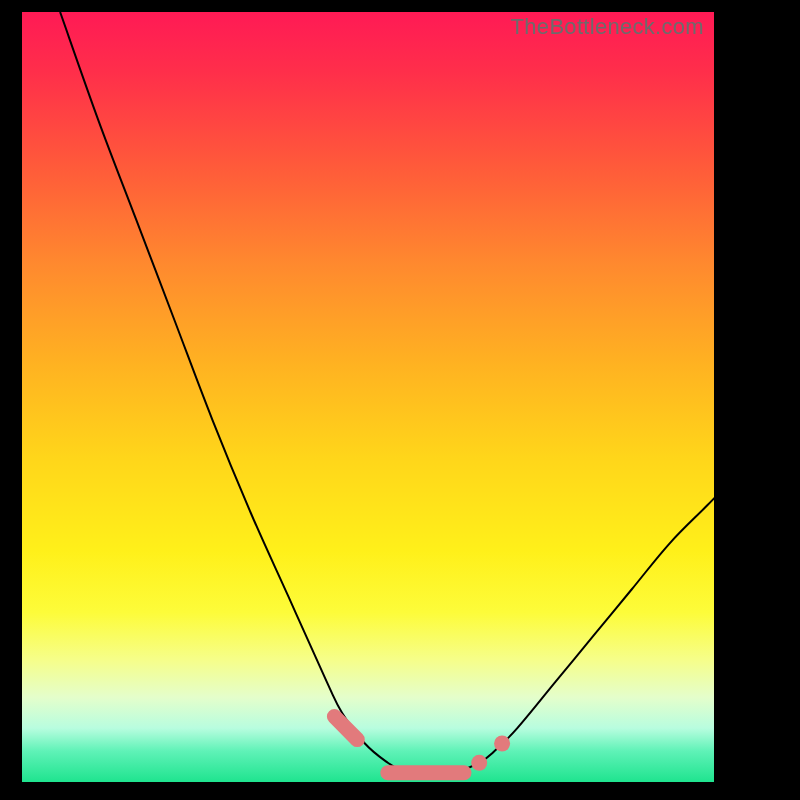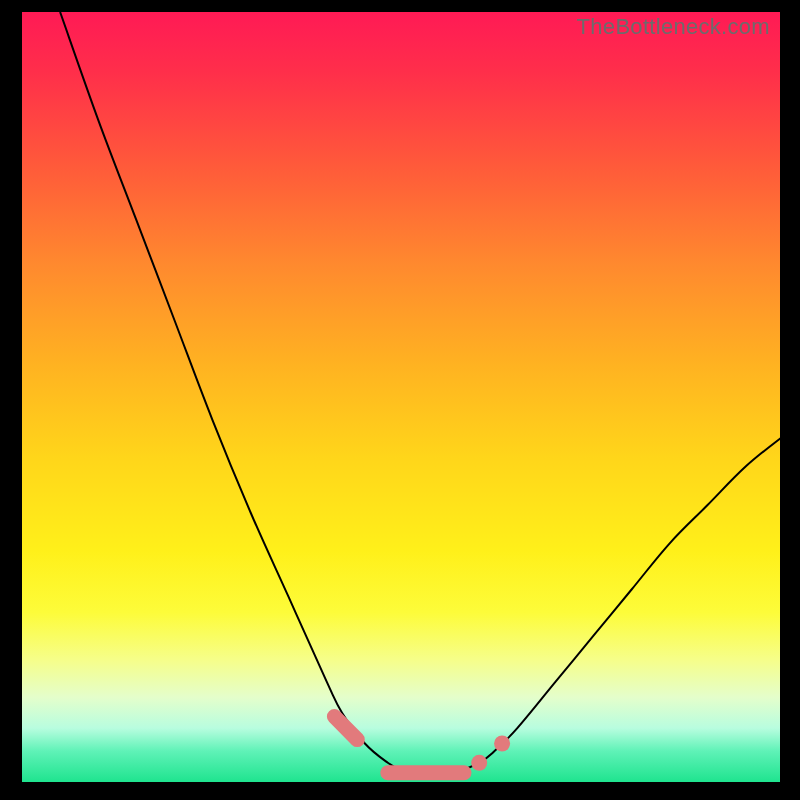--- a/index.html
+++ b/index.html
@@ -14,21 +14,21 @@
   .frame {
     position: relative;
     width: 800px;
     height: 800px;
     background: #000;
   }
   .plot {
     position: absolute;
     left: 22px;
     top: 12px;
-    width: 758px;
+    width: 692px;
     height: 770px;
     background: linear-gradient(
       to bottom,
       #ff1a55 0%,
       #ff2f4a 8%,
       #ff5a3a 20%,
       #ff8a2e 33%,
       #ffb321 46%,
       #ffd61a 58%,
       #fff01a 70%,

